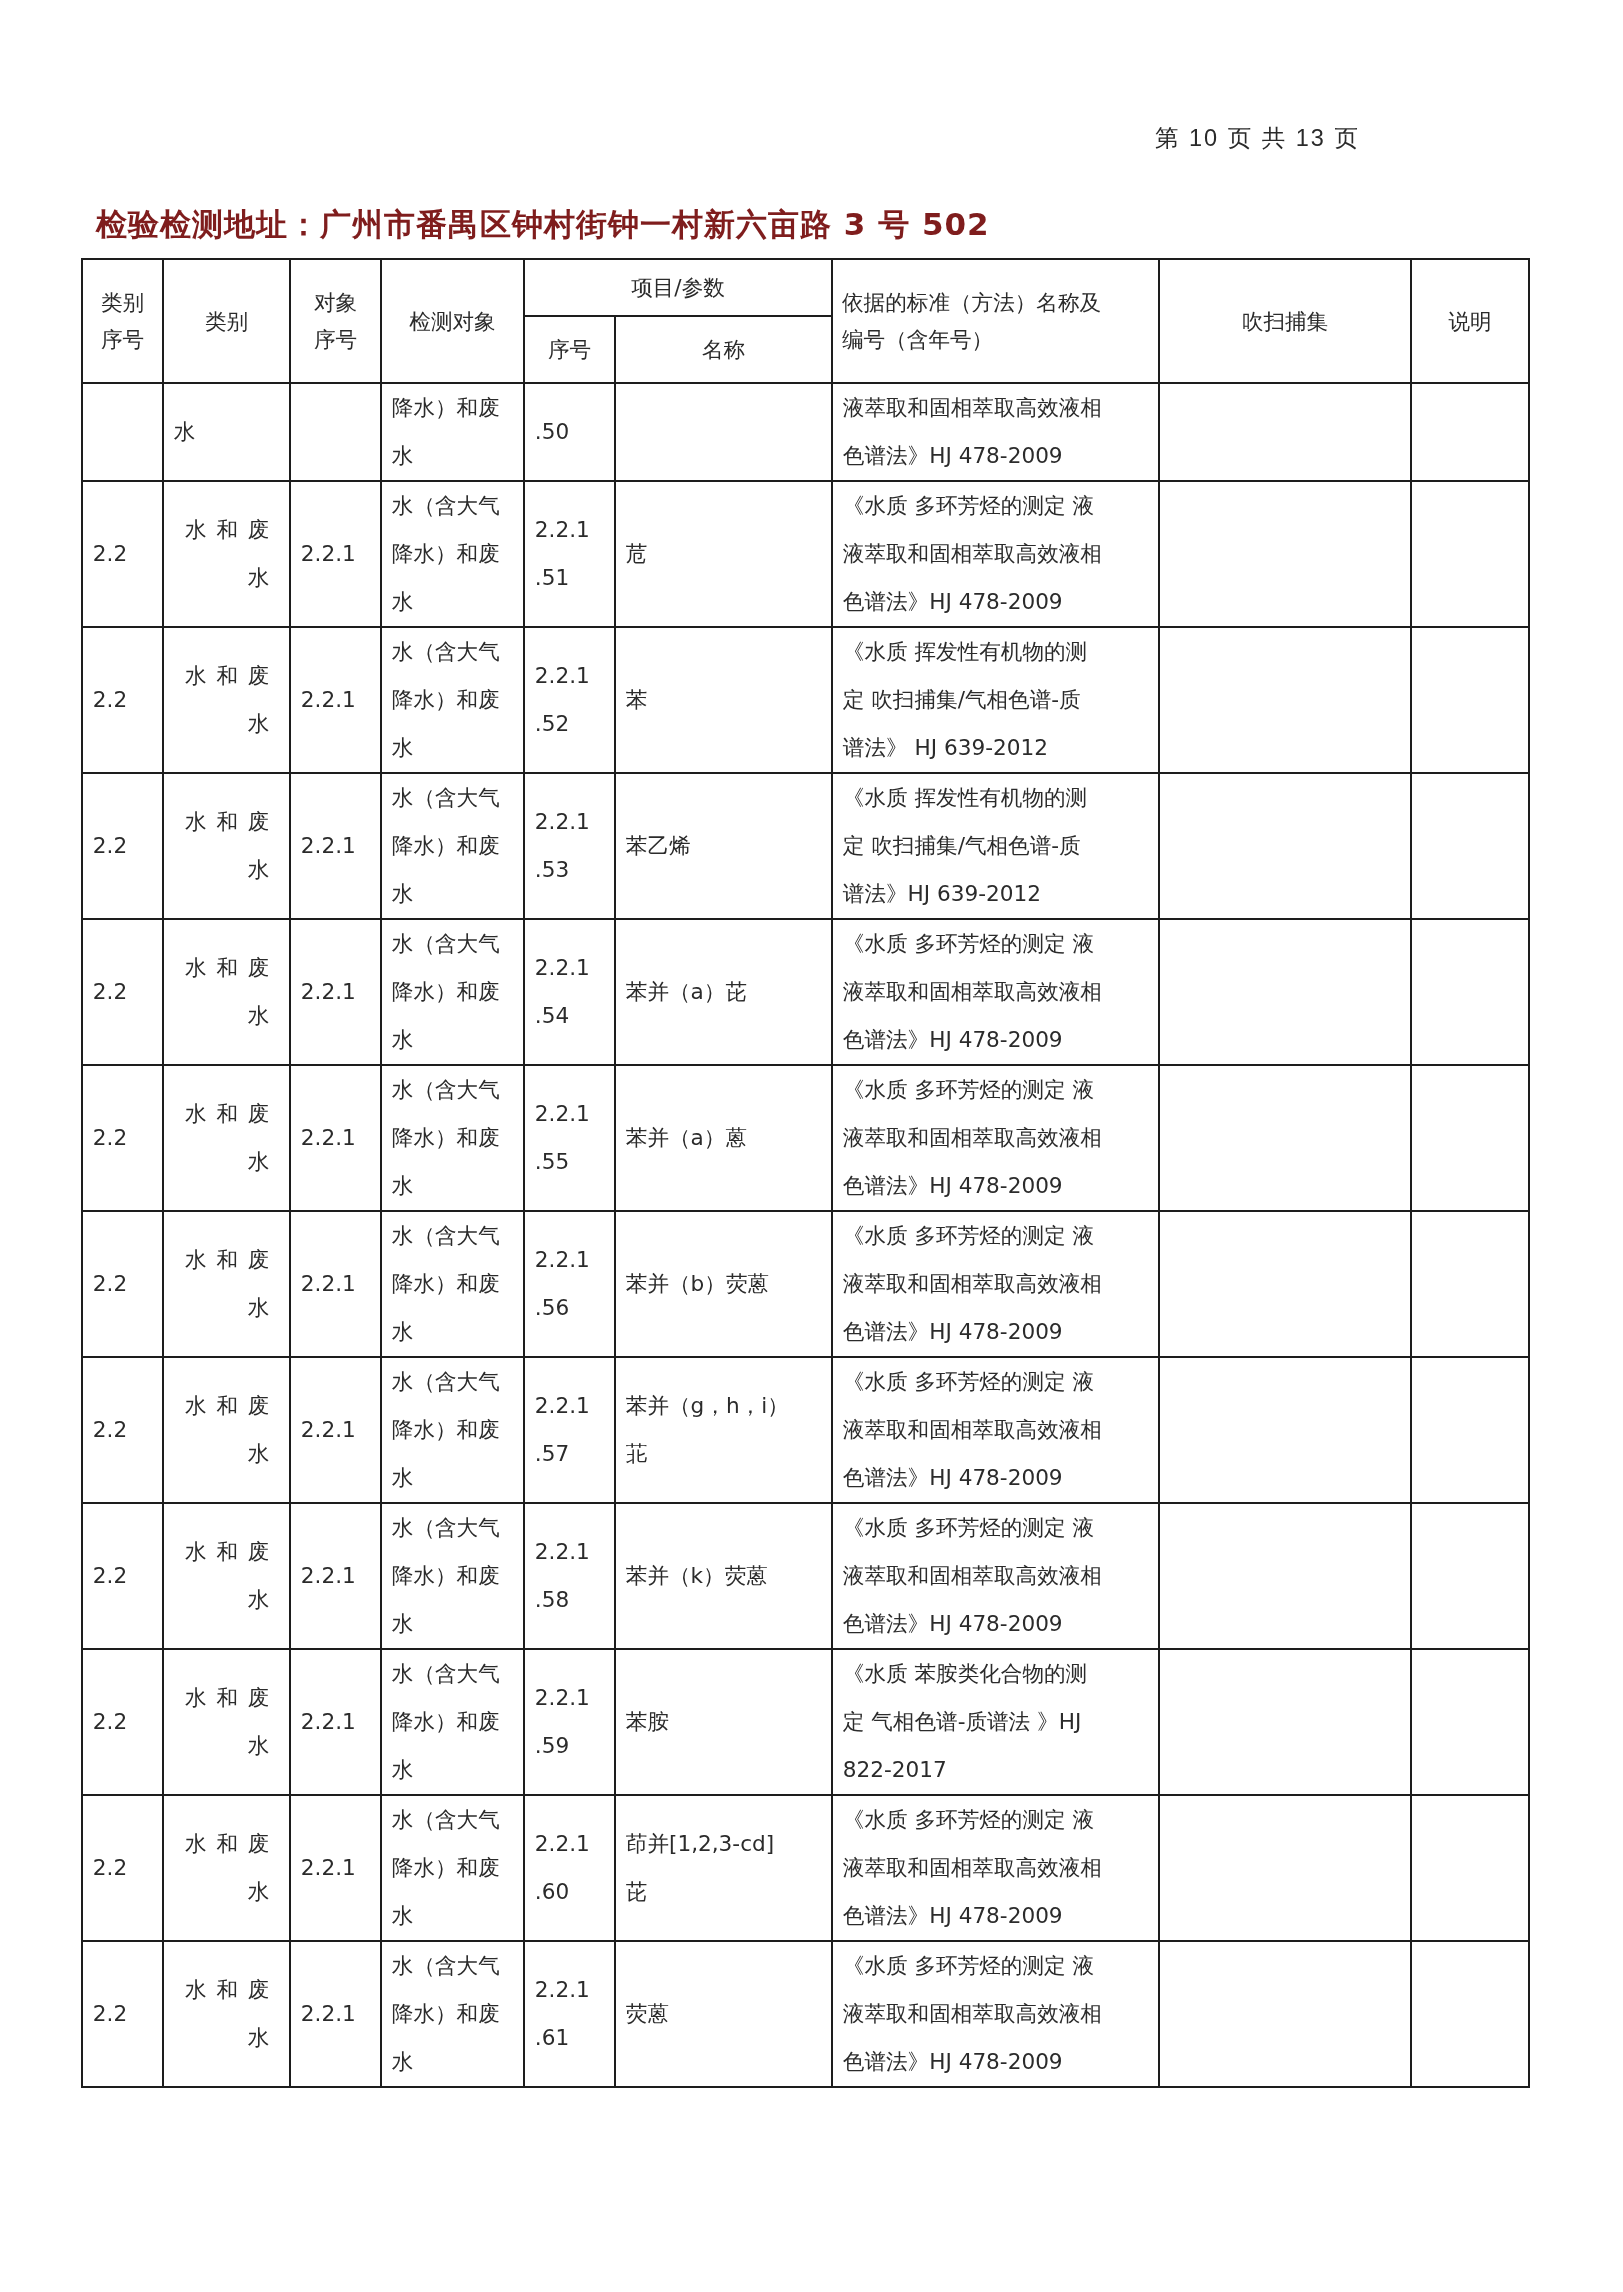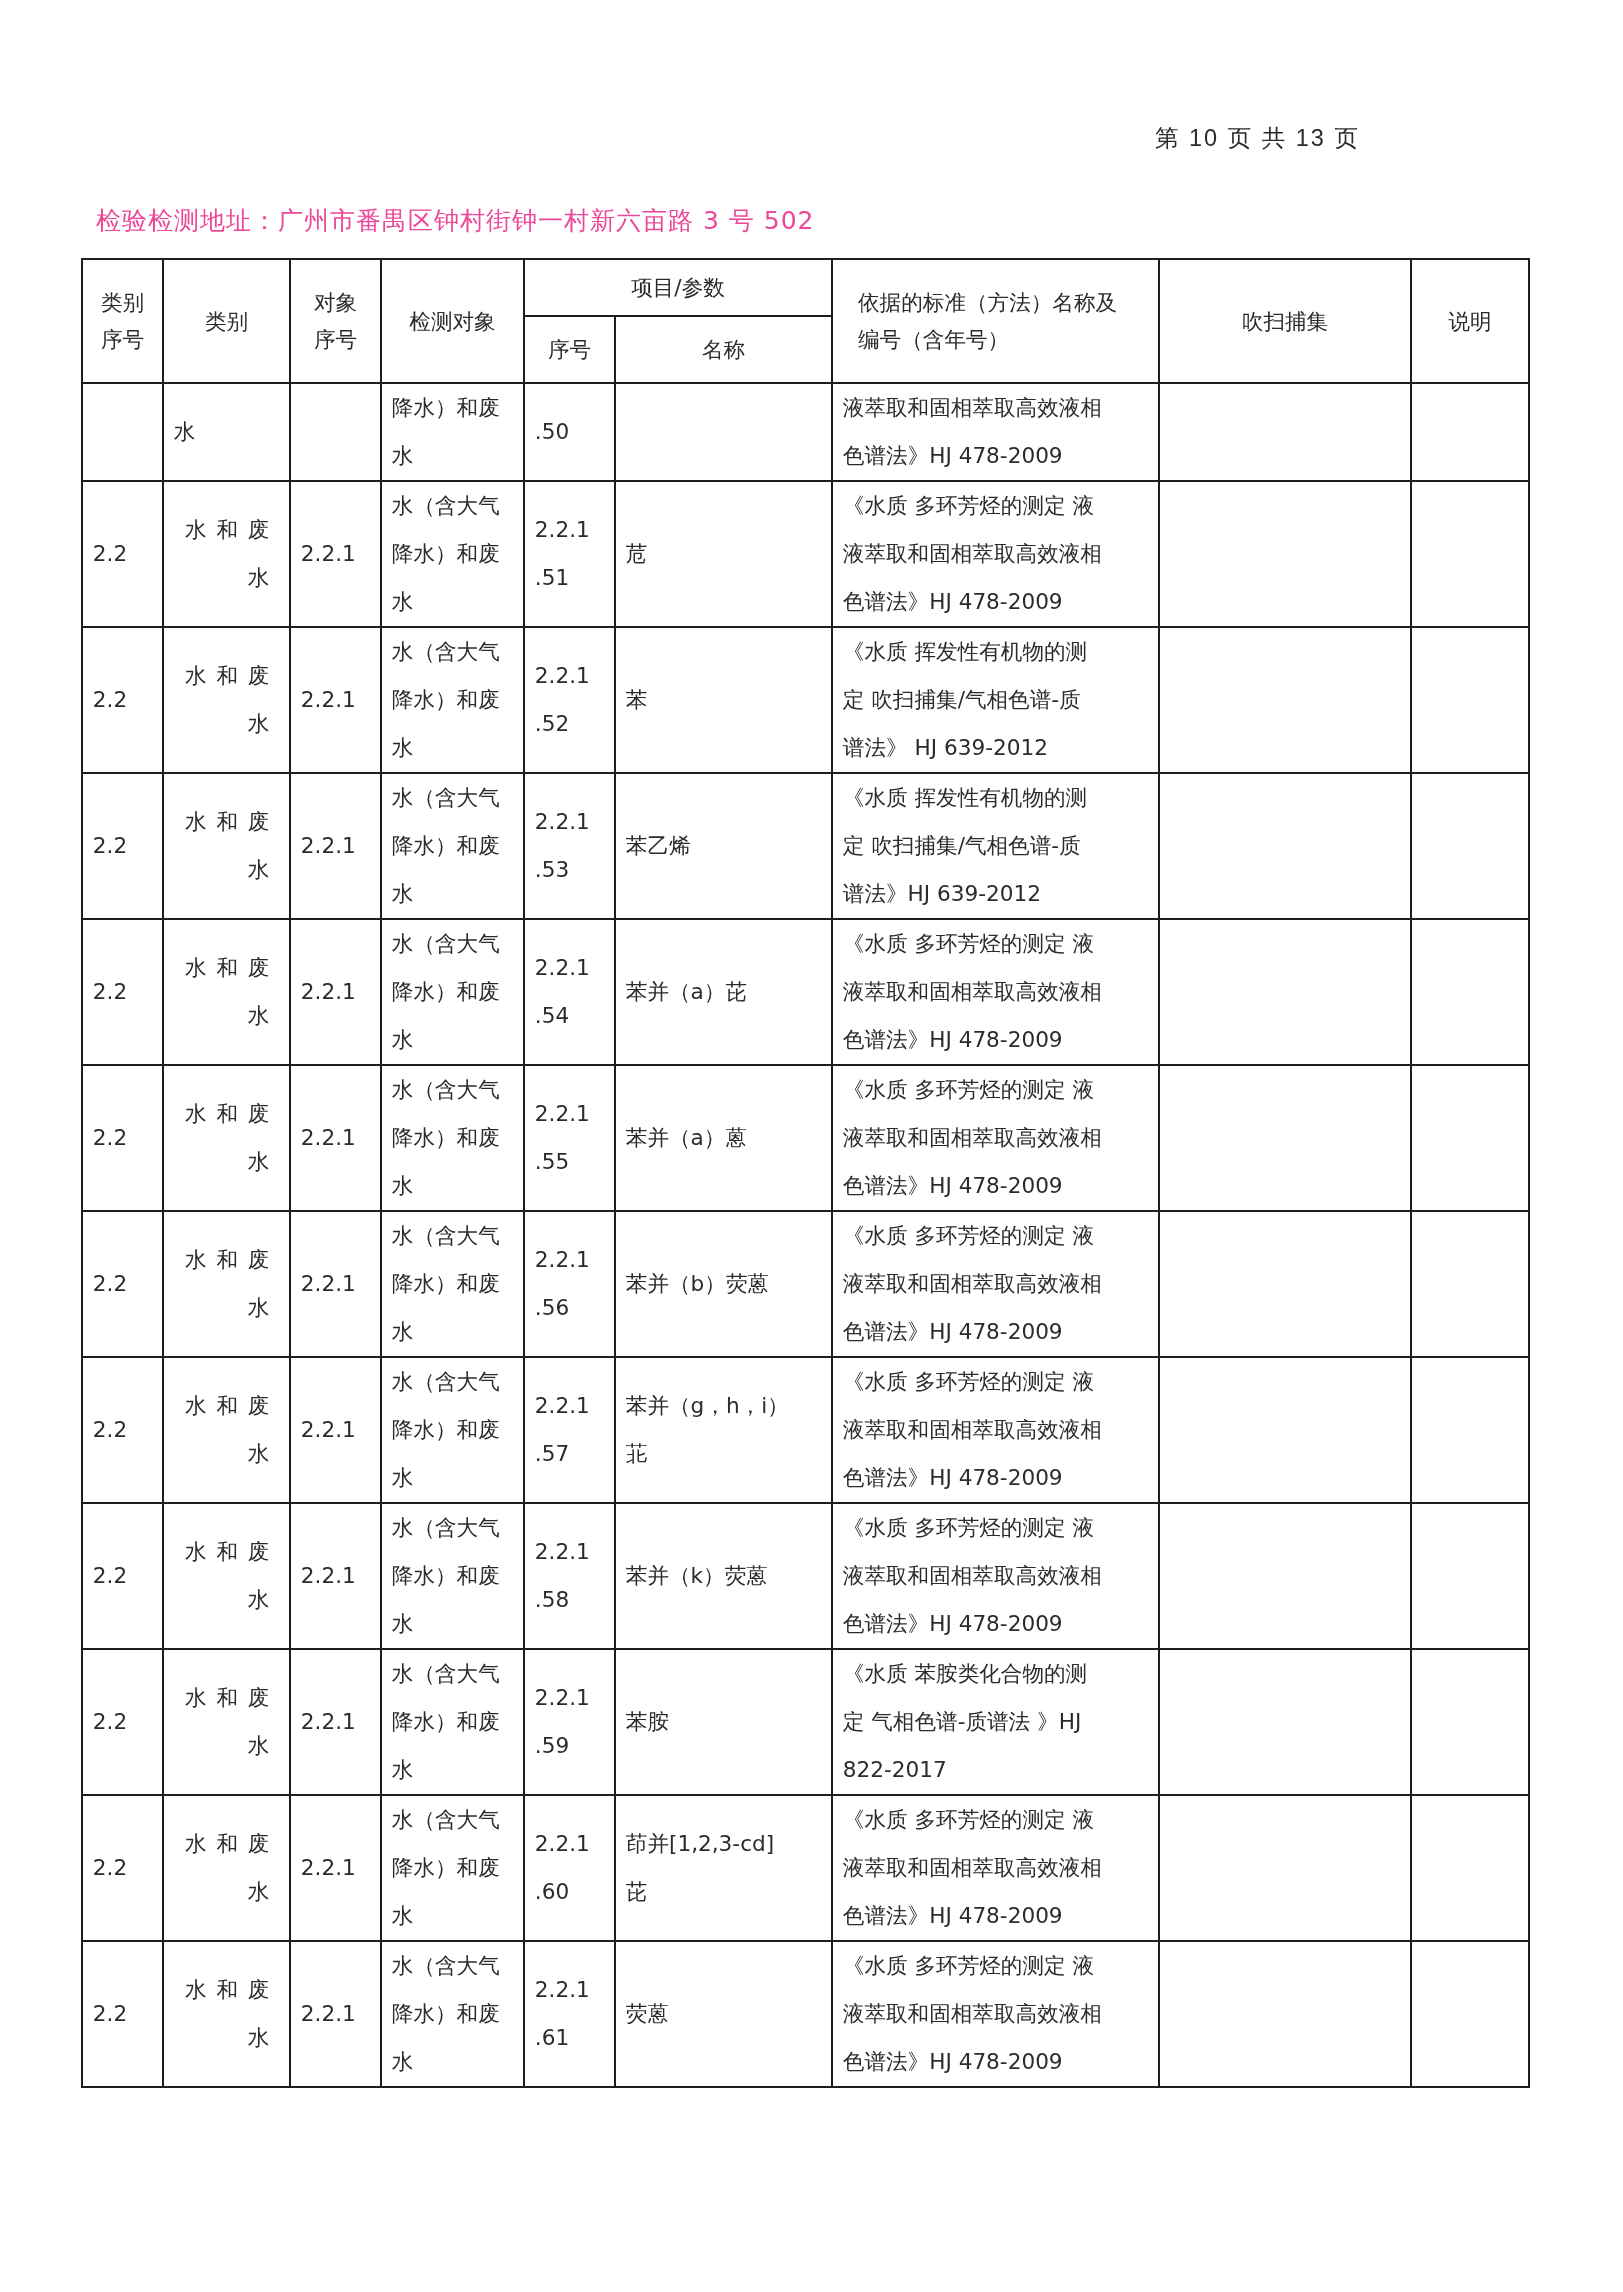--- a/index.html
+++ b/index.html
@@ -9,23 +9,23 @@
     color: #2a2a2a;
   }
   .page-number {
     position: absolute; left: 1155px; top: 122px;
     font-size: 23.5px; letter-spacing: 2px; white-space: pre;
     font-family: Liberation Sans, sans-serif;
     text-align: center;
   }
   .address {
     position: absolute; left: 96px; top: 204px;
-    font-size: 25px; letter-spacing: 1px;
-    font-family: "DejaVu Sans", sans-serif; font-weight: normal;
-    color: #ec4899;
+    font-size: 31px; letter-spacing: 1px;
+    font-family: "DejaVu Sans", sans-serif; font-weight: bold;
+    color: #7f1d1d;
   }
   table.cert {
     position: absolute; left: 81px; top: 258px;
     border-collapse: collapse; table-layout: fixed;
     width: 1448px;
   }
   table.cert td, table.cert th {
     border: 2px solid #1d1d1d;
     padding: 0 9.8px; vertical-align: middle;
     font-weight: normal;
@@ -70,21 +70,21 @@
         <span>类别</span>
         <span>序号</span>
       </th>
       <th rowspan="2">类别</th>
       <th rowspan="2" class="multi">
         <span>对象</span>
         <span>序号</span>
       </th>
       <th rowspan="2">检测对象</th>
       <th colspan="2">项目/参数</th>
-      <th rowspan="2" class="multi" style="text-align:left;padding-left:25px;margin-left:44px;">
+      <th rowspan="2" class="multi" style="text-align:left;padding-left:9px;margin-left:44px;">
         <span>依据的标准（方法）名称及</span>
         <span>编号（含年号）</span>
       </th>
       <th rowspan="2">吹扫捕集</th>
       <th rowspan="2">说明</th>
     </tr>
     <tr style="height:67px">
       <th class="hdr-sub">序号</th>
       <th class="hdr-sub">名称</th>
     </tr>

